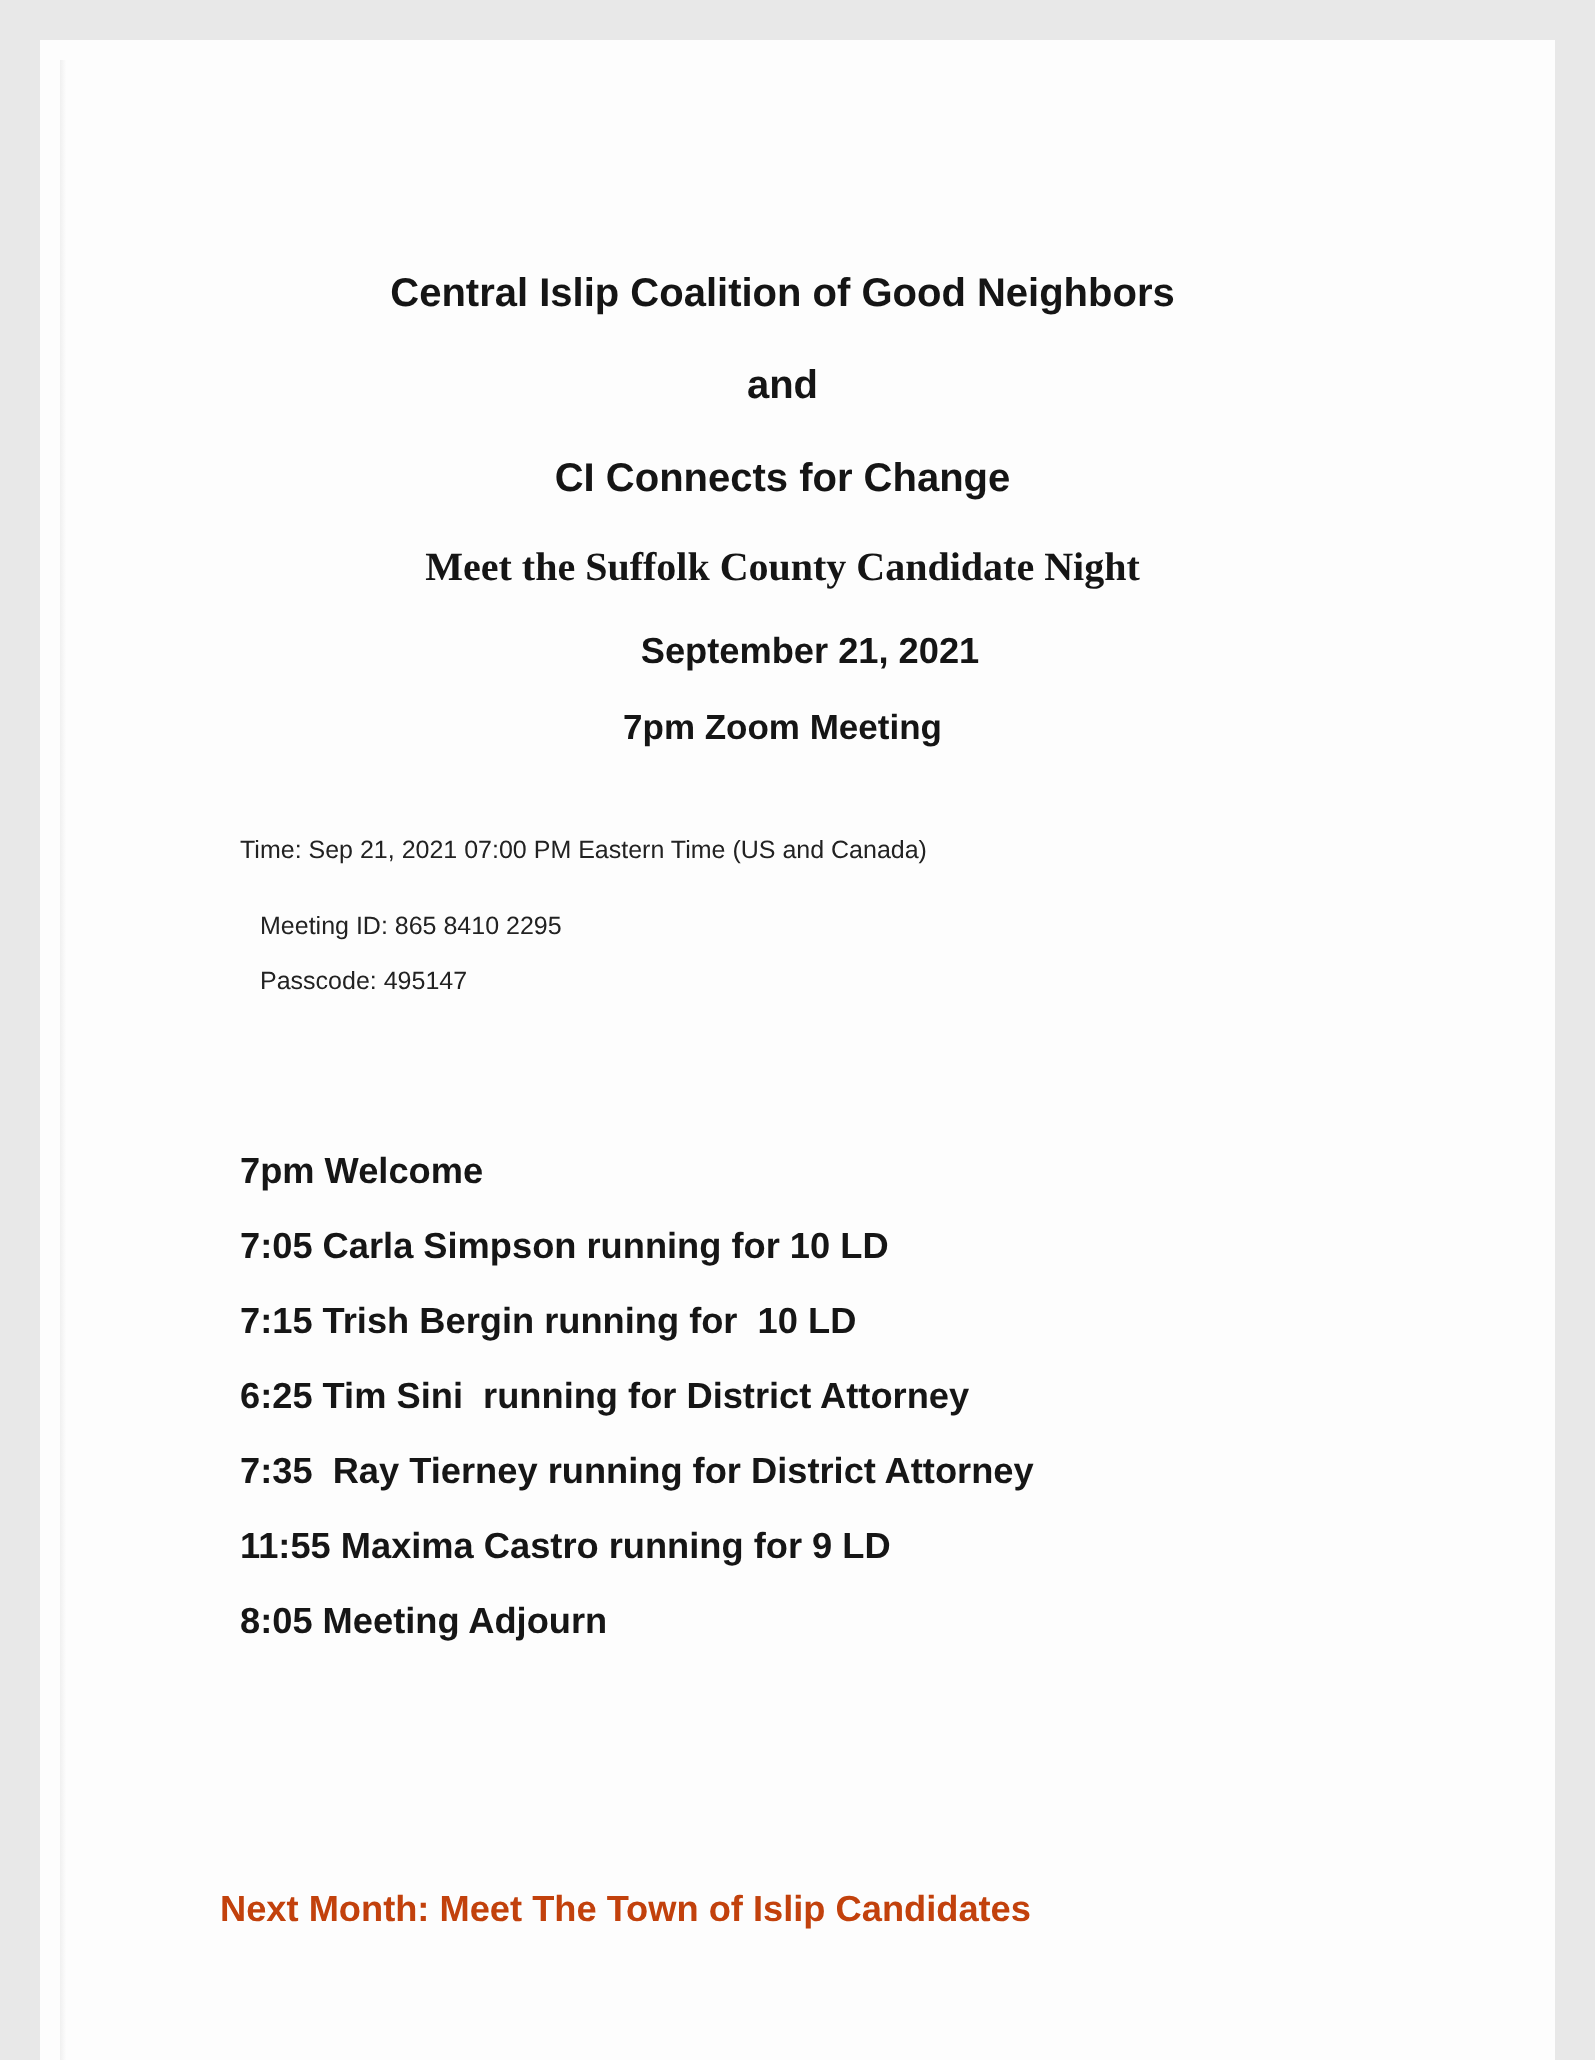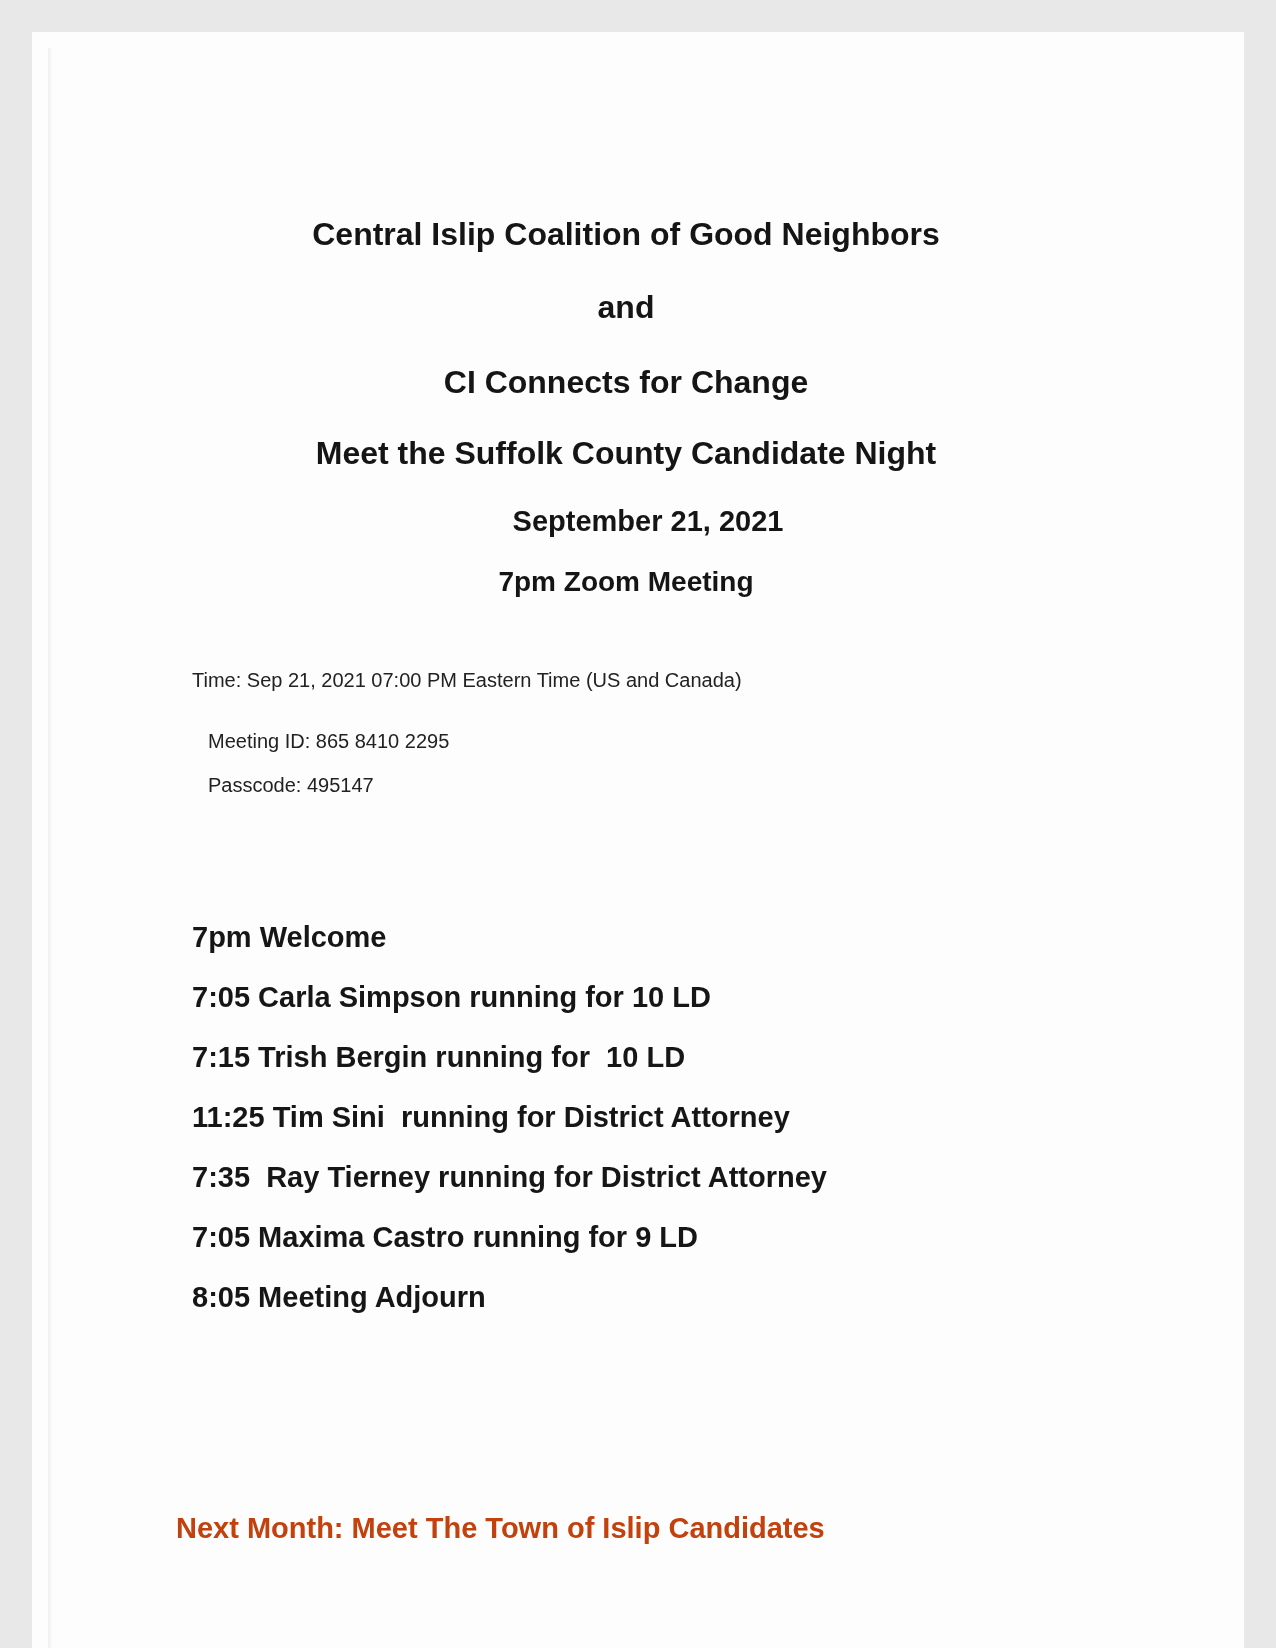--- a/index.html
+++ b/index.html
@@ -30,21 +30,21 @@
     position: absolute;
     left: 0; right: 88px; top: 150px;
     text-align: center;
     font-weight: bold;
     color: #151515;
   }
   .h-main   { font-size: 32px; line-height: 40px; }
   .h-line1  { margin-bottom: 33px; }
   .h-line2  { margin-bottom: 35px; }
   .h-line3  { margin-bottom: 31px; }
-  .h-line4  { margin-bottom: 30px; }
+  .h-line4  { margin-bottom: 30px; font-family: Liberation Serif, serif; }
   .h-date   { font-size: 29px; line-height: 36px; margin-bottom: 25px; padding-left: 44px; }
   .h-zoom   { font-size: 28px; line-height: 35px; }
   
   .meeting-info {
     position: absolute;
     left: 128px; top: 603px; right: 90px;
     font-size: 20px;
     line-height: 27px;
     font-weight: normal;
     color: #222;
@@ -97,22 +97,22 @@
     <div class="mi-ids">
       <div>Meeting ID: 865 8410 2295</div>
       <div>Passcode: 495147</div>
     </div>
   </div>
 
   <div class="agenda">
     <div class="agenda-item">7pm Welcome</div>
     <div class="agenda-item">7:05 Carla Simpson running for 10 LD</div>
     <div class="agenda-item">7:15 Trish Bergin running for  10 LD</div>
-    <div class="agenda-item">11:25 Tim Sini  running for District Attorney</div>
+    <div class="agenda-item">6:25 Tim Sini  running for District Attorney</div>
     <div class="agenda-item">7:35  Ray Tierney running for District Attorney</div>
-    <div class="agenda-item">7:05 Maxima Castro running for 9 LD</div>
+    <div class="agenda-item">11:55 Maxima Castro running for 9 LD</div>
     <div class="agenda-item">8:05 Meeting Adjourn</div>
   </div>
 
   <div class="footer-note">Next Month: Meet The Town of Islip Candidates</div>
 
   <div class="scan-mark"></div>
 </div>
 
 </body></html>

